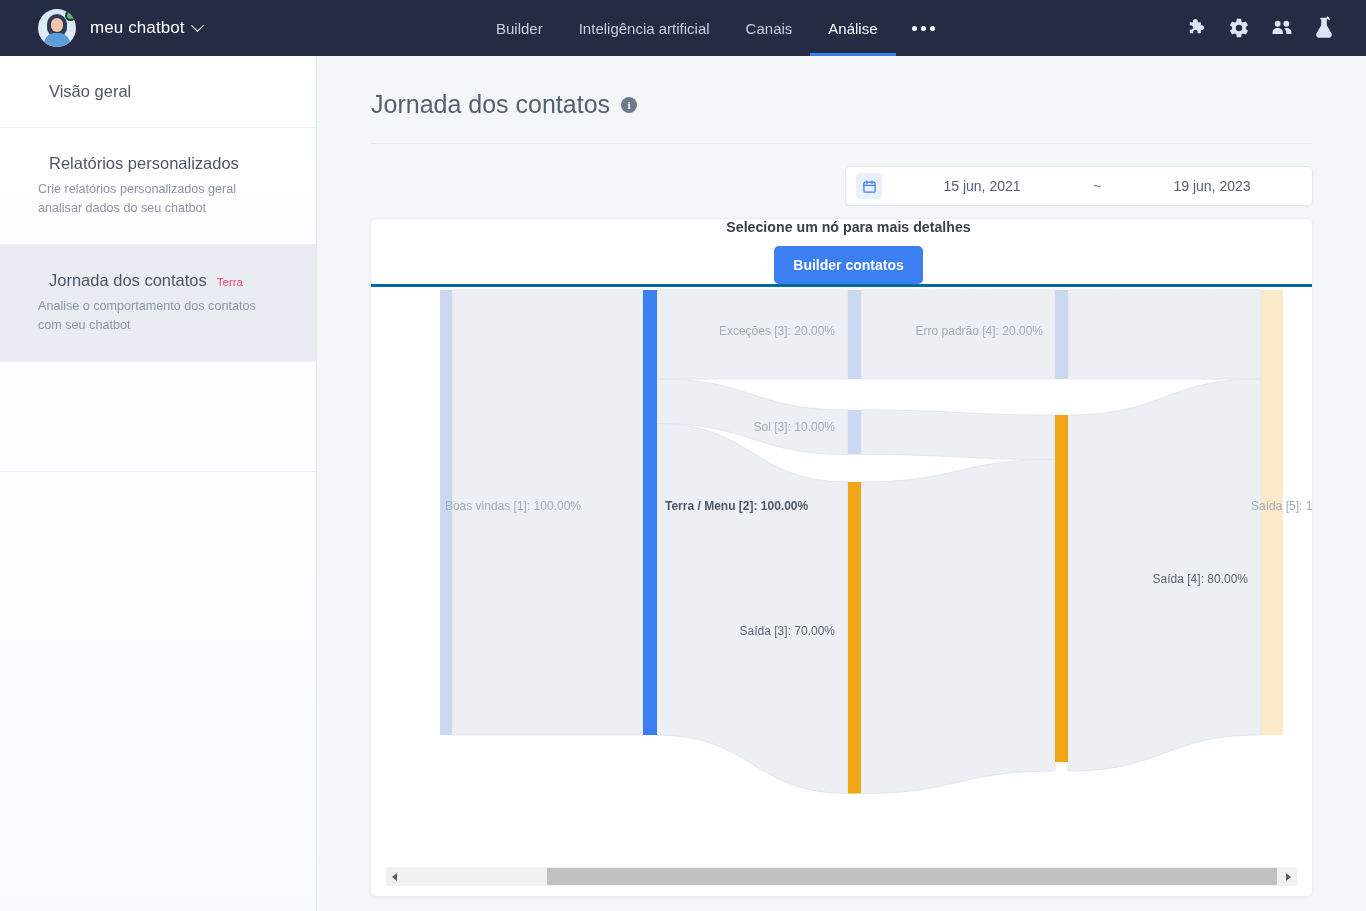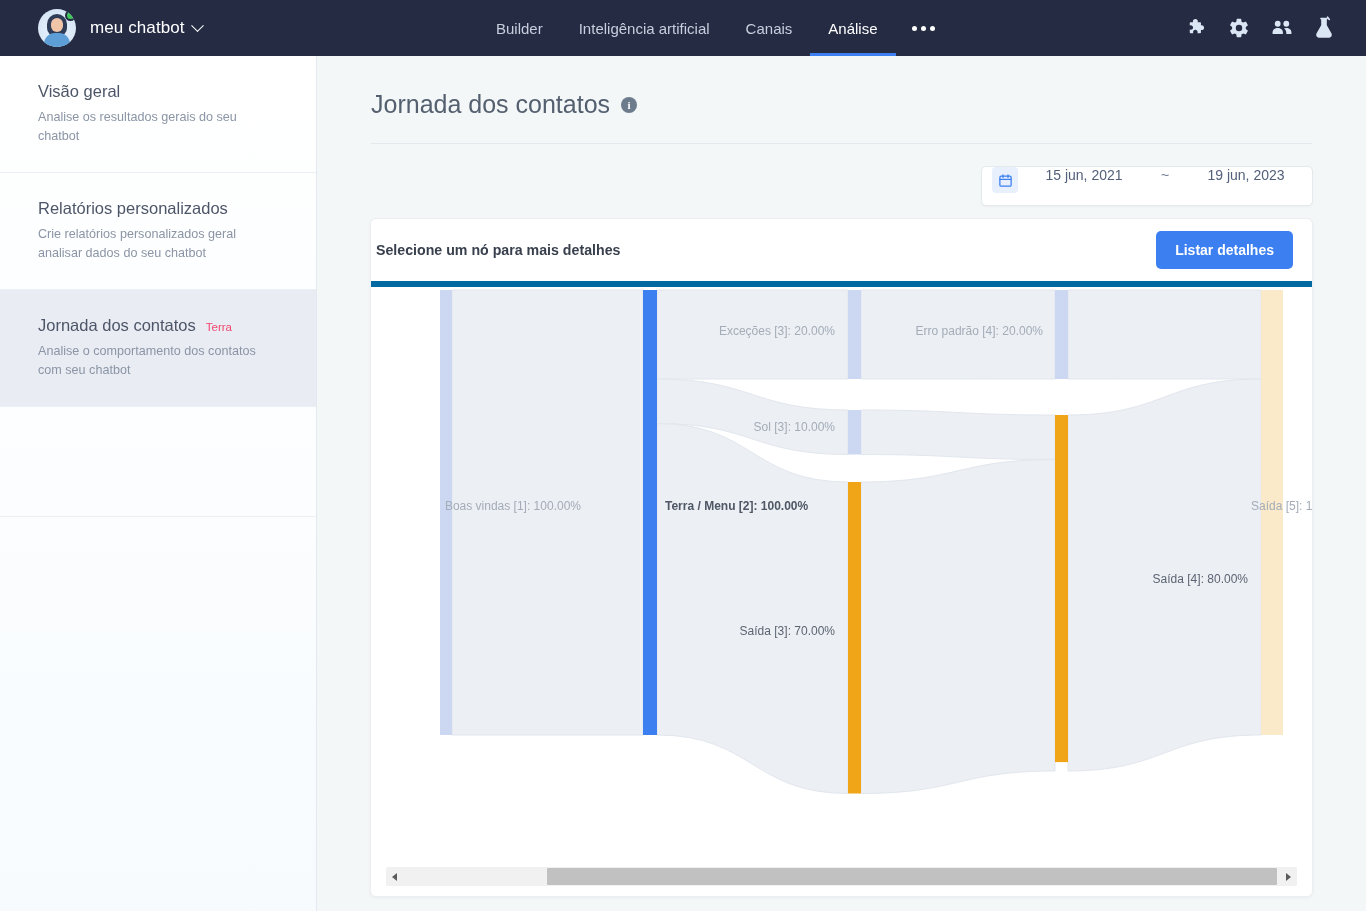--- a/index.html
+++ b/index.html
@@ -91,21 +91,21 @@
     overflow: hidden;
   }
   .side-item {
     position: relative; padding: 26px 36px 26px 38px;
     border-bottom: 1px solid #ecf0f4;
     cursor: pointer;
   }
   .side-item.active { background: #e9ecf3; }
   .side-title {
     color: #4d5668; font-size: 16.5px; font-weight: 400;
-    display: flex; align-items: baseline; gap: 10px;
+    display: flex; align-items: baseline; gap: 10px; margin-left: 11px;
   }
   .beta {
     color: #f0476e; font-size: 11.5px; font-weight: 400;
   }
   .side-desc {
     margin-top: 7px; color: #8b95a5; font-size: 12.6px; line-height: 19px;
     max-width: 250px;
   }
   .side-filler { height: 110px; border-bottom: 1px solid #ecf0f4; }
 
@@ -127,23 +127,23 @@
     font-size: 11px; font-weight: bold; font-family: "Liberation Serif", serif;
     display: flex; align-items: center; justify-content: center;
     cursor: pointer;
   }
   .title-rule {
     margin: 24px 54px 0 54px; height: 1px; background: #e2e8ec;
   }
 
   .daterow { margin-top: 22px; padding-right: 53px; display: flex; justify-content: flex-end; }
   .datepicker {
-    width: 332px; height: 40px; background: #ffffff;
+    width: 468px; height: 40px; background: #ffffff;
     border: 1px solid #e4e9ee; border-radius: 5px;
-    display: flex; align-items: flex-start;
+    display: flex; align-items: center;
     box-shadow: 0 1px 2px rgba(30,45,70,.04);
     cursor: pointer;
   }
   .cal-box {
     margin-left: 10px; width: 26px; height: 26px; border-radius: 4px;
     background: #e8f0fe; display: flex; align-items: center; justify-content: center;
     flex: none;
   }
   .date-txt {
     flex: 1; text-align: center; color: #53607a; font-size: 14px;
@@ -155,23 +155,24 @@
     margin: 12px 53px 0 53px;
     background: #ffffff;
     border: 1px solid #eceff2;
     border-radius: 6px;
     box-shadow: 0 1px 3px rgba(30,45,70,.05);
     height: 679px;
     position: relative;
     overflow: hidden;
   }
   .card-head {
-    height: 68px; padding: 0 19px 0 5px;
+    height: 68px; padding: 0 19px 0 33px;
     display: flex; align-items: center; justify-content: space-between;
-    border-bottom: 6px solid #0369a1;
+    border-bottom: 3px solid #0369a1;
+    flex-direction: column;
   }
   .card-head-txt { color: #39404d; font-size: 14.2px; font-weight: bold; }
   .btn-primary {
     background: #3b7ff0; color: #ffffff;
     border: none; border-radius: 5px;
     height: 38px; padding: 0 19px;
     font-size: 14px; font-family: "Liberation Sans", sans-serif;
     font-weight: bold; cursor: pointer;
   }
 
@@ -264,21 +265,20 @@
     </div>
   </div>
 </div>
 
 <div class="sidebar">
 
   <div class="side-item">
     <div class="side-title">
       <span>Visão geral</span>
     </div>
-    <div class="side-desc">Analise os resultados gerais do seu chatbot</div>
   </div>
 
   <div class="side-item">
     <div class="side-title">
       <span>Relatórios personalizados</span>
     </div>
     <div class="side-desc">Crie relatórios personalizados geral analisar dados do seu chatbot</div>
   </div>
 
   <div class="side-item active">
@@ -311,21 +311,21 @@
       <div class="date-txt">15 jun, 2021</div>
       <div class="date-sep">~</div>
       <div class="date-txt">19 jun, 2023</div>
     </div>
   </div>
 
   <div class="card">
 
     <div class="card-head">
       <div class="card-head-txt">Selecione um nó para mais detalhes</div>
-      <button class="btn-primary">Listar detalhes</button>
+      <button class="btn-primary">Builder contatos</button>
     </div>
 
     <div class="sankey-wrap">
       <svg class="sankey-svg" id="sankey" width="1049" height="570" viewBox="0 0 1049 570">
           <path d="M81,2 C176.5,2 176.5,2 272,2
                L272,447 C176.5,447 176.5,447 81,447 Z" fill="#eceff3" stroke="#e2e7ee" stroke-width="1"></path>
           <path d="M286,2 C381.5,2 381.5,2 477,2
                L477,91 C381.5,91 381.5,91 286,91 Z" fill="#eceff3" stroke="#e2e7ee" stroke-width="1"></path>
           <path d="M286,91 C381.5,91 381.5,122 477,122
                L477,166.5 C381.5,166.5 381.5,135.5 286,135.5 Z" fill="#eceff3" stroke="#e2e7ee" stroke-width="1"></path>

